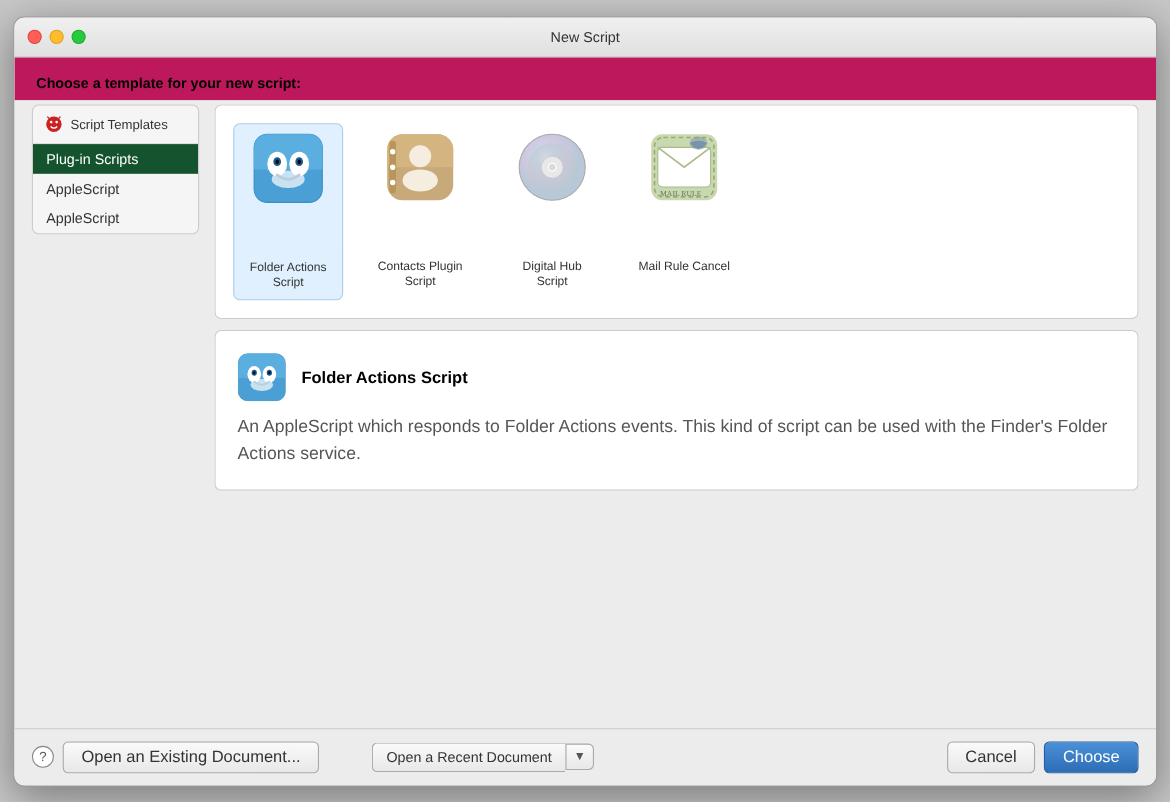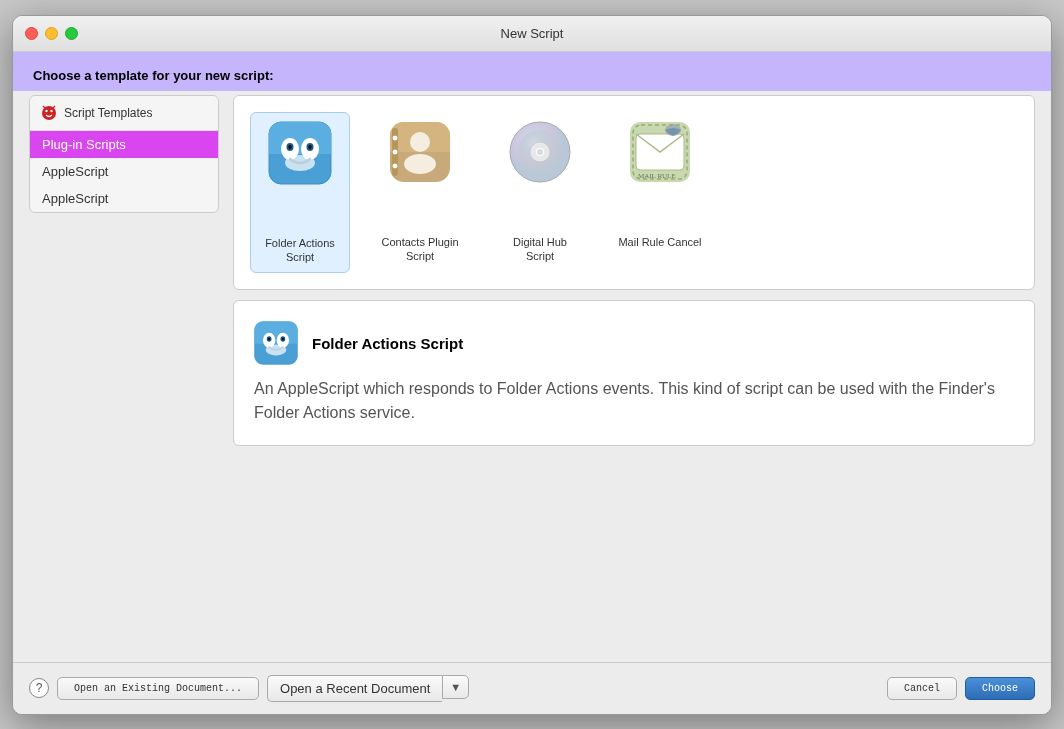--- a/index.html
+++ b/index.html
@@ -56,35 +56,35 @@
       font-weight: 400;
     }
     .window-content {
       display: flex;
       flex-direction: column;
       flex: 1;
       overflow: hidden;
     }
     .header-area {
       padding: 16px 20px 8px 20px;
-      background: #c4b5fd;
+      background: #be185d;
     }
     .header-area h2 {
       font-size: 13px;
       font-weight: 600;
       color: #000;
     }
     .main-area {
       display: flex;
       flex: 1;
       overflow: hidden;
       padding: 0 16px;
     }
     .sidebar {
-      width: 190px;
+      width: 152px;
       flex-shrink: 0;
       border: 1px solid #ccc;
       background: #f5f5f5;
       border-radius: 6px;
       overflow: hidden;
       height: fit-content;
       margin-top: 4px;
     }
     .sidebar-group-header {
       display: flex;
@@ -101,21 +101,21 @@
       margin-right: 6px;
       flex-shrink: 0;
     }
     .sidebar-item {
       padding: 6px 12px;
       font-size: 13px;
       color: #333;
       cursor: pointer;
     }
     .sidebar-item.active {
-      background: #d946ef;
+      background: #14532d;
       color: #fff;
     }
     .content-area {
       flex: 1;
       margin-left: 14px;
       display: flex;
       flex-direction: column;
       gap: 10px;
       margin-top: 4px;
       overflow: hidden;
@@ -218,36 +218,36 @@
       display: flex;
       align-items: center;
       justify-content: center;
       font-size: 12px;
       color: #555;
       cursor: pointer;
     }
     .btn {
       padding: 5px 16px;
       border-radius: 5px;
-      font-size: 10px;
+      font-size: 15px;
       cursor: pointer;
       border: 1px solid #aaa;
       background: linear-gradient(to bottom, #fafafa, #e8e8e8);
       color: #333;
-      font-family: Liberation Mono, monospace;
     }
     .btn-primary {
       background: linear-gradient(to bottom, #4a90d9, #2d6db5);
       color: #fff;
       border: 1px solid #2060a0;
     }
     .btn-with-arrow {
       display: flex;
-      align-items: flex-start;
+      align-items: center;
       gap: 0;
+      margin-left: 40px;
     }
     .btn-main-part {
       padding: 5px 12px;
       border-radius: 5px 0 0 5px;
       font-size: 13px;
       cursor: pointer;
       border: 1px solid #aaa;
       border-right: none;
       background: linear-gradient(to bottom, #fafafa, #e8e8e8);
       color: #333;

